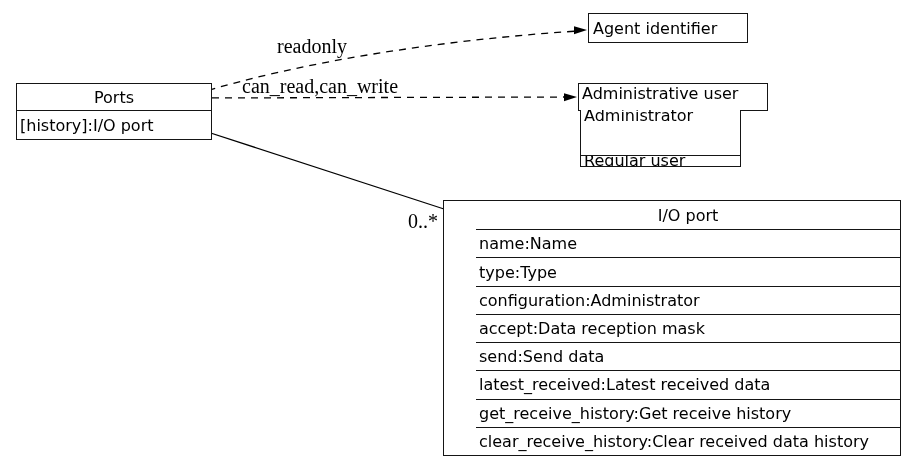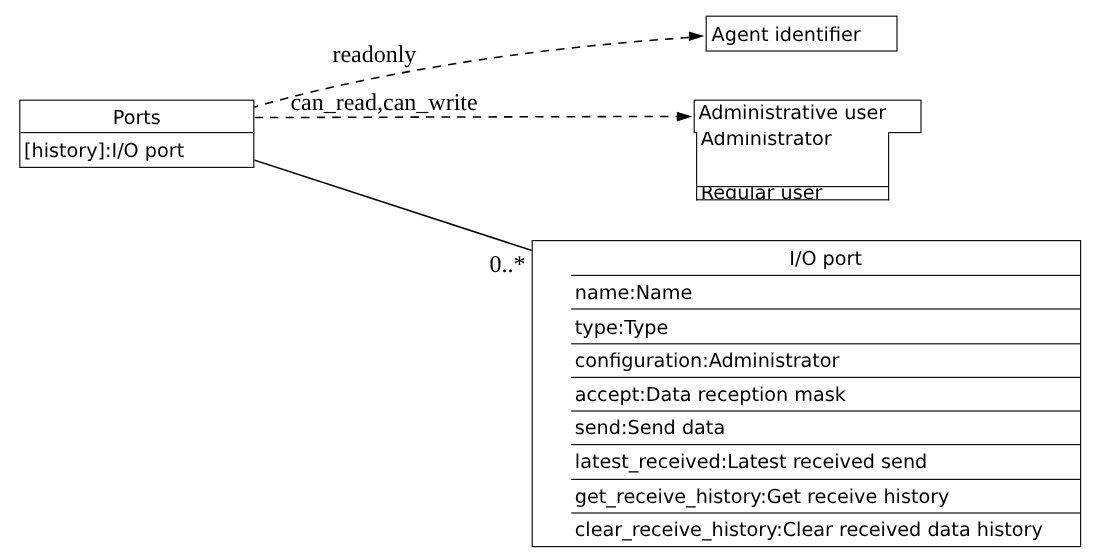--- a/index.html
+++ b/index.html
@@ -100,18 +100,18 @@
     <div class="cell bordered">Regular user</div>
   </div>
 
   <div class="node ioport">
     <div class="cell center">I/O port</div>
     <div class="cell bordered">name:Name</div>
     <div class="cell bordered">type:Type</div>
     <div class="cell bordered">configuration:Administrator</div>
     <div class="cell bordered">accept:Data reception mask</div>
     <div class="cell bordered">send:Send data</div>
-    <div class="cell bordered">latest_received:Latest received send</div>
+    <div class="cell bordered">latest_received:Latest received data</div>
     <div class="cell bordered">get_receive_history:Get receive history</div>
     <div class="cell bordered">clear_receive_history:Clear received data history</div>
   </div>
 
 </div>
 
 </body></html>

